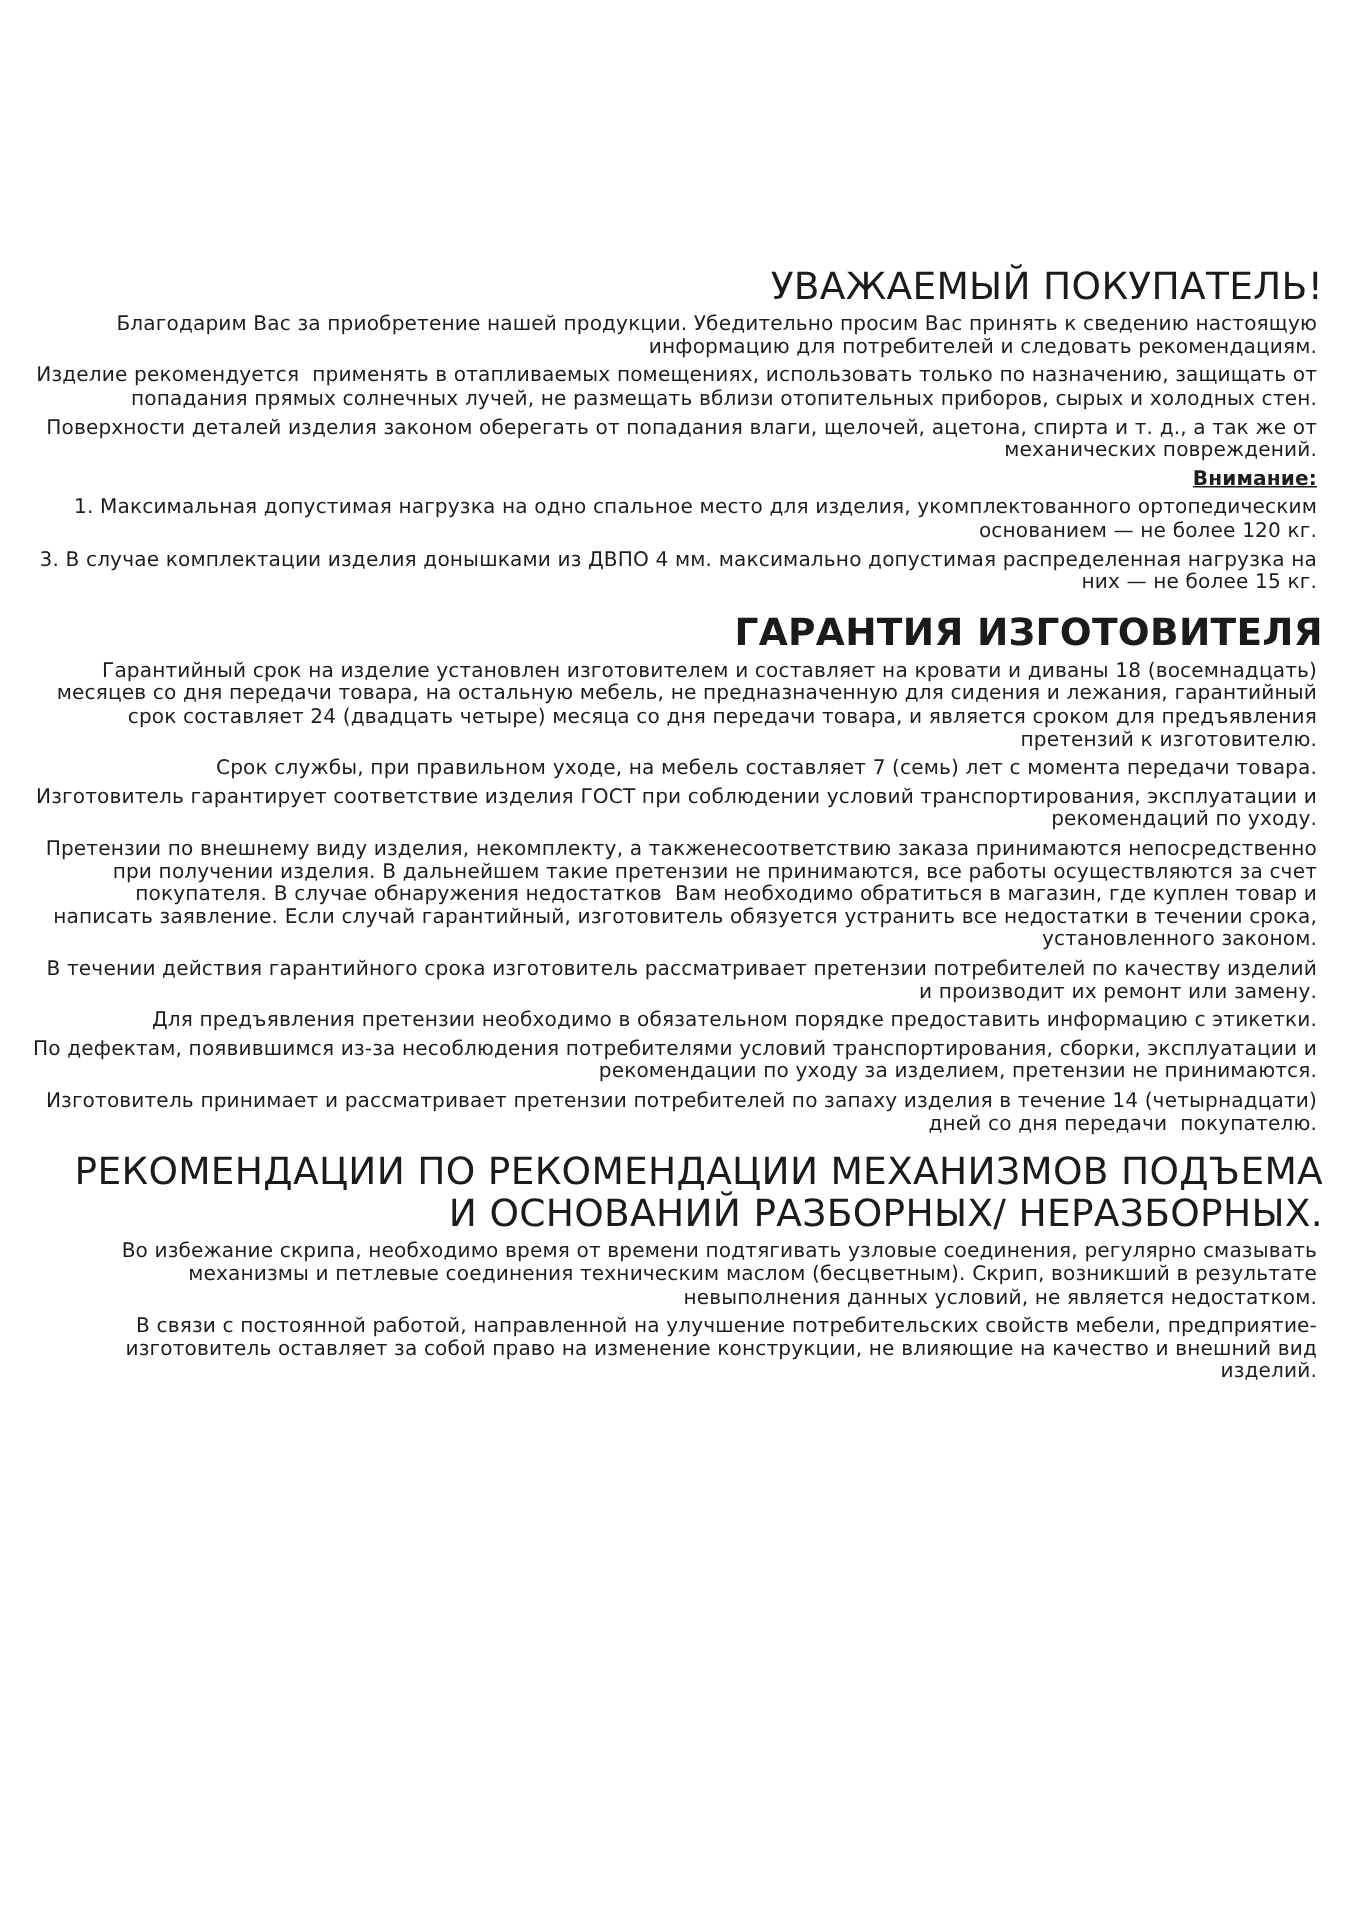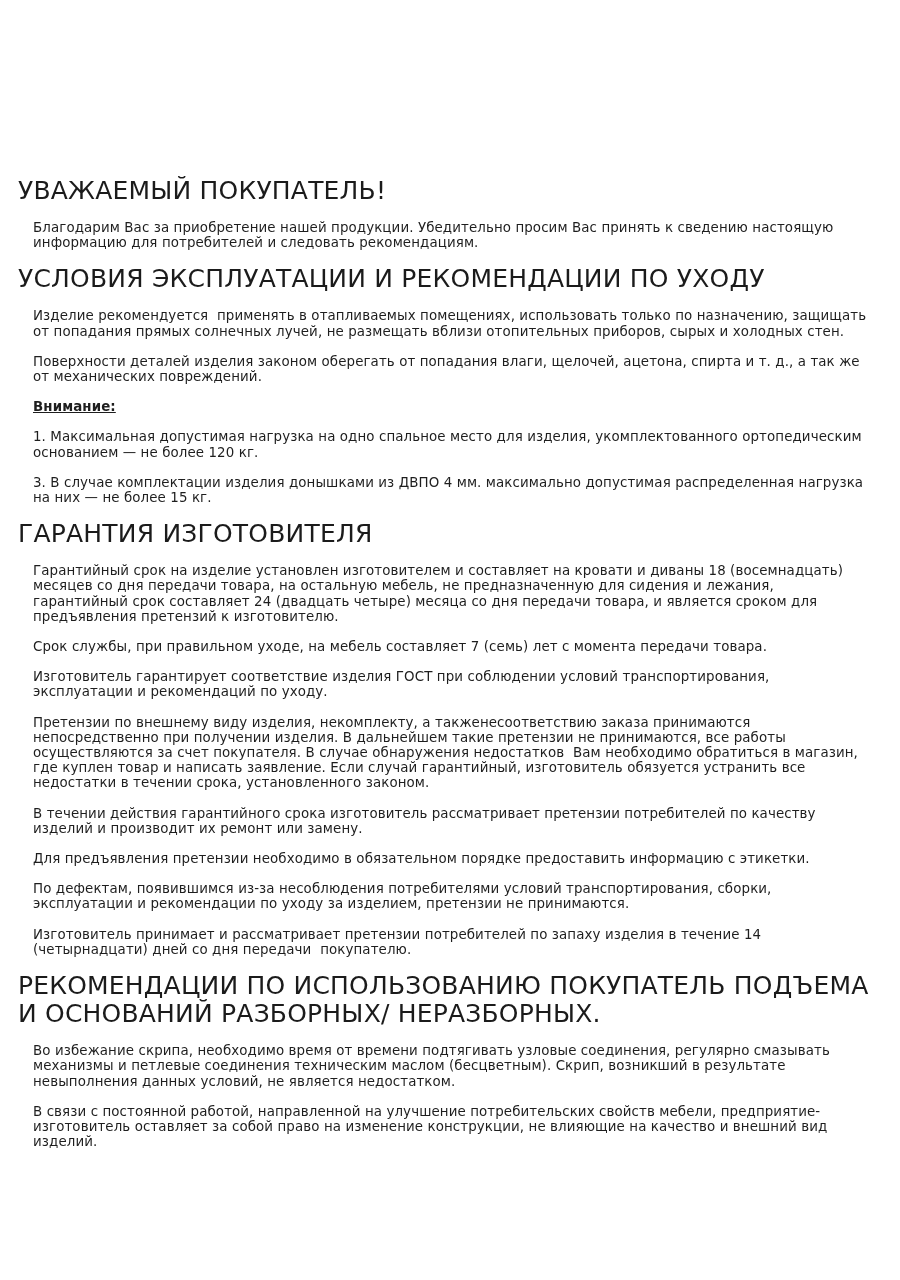--- a/index.html
+++ b/index.html
@@ -11,35 +11,36 @@
     width: 900px;
     height: 1280px;
     overflow: hidden;
     font-family: "DejaVu Sans", sans-serif;
     color: #1e1e1e;
   }
   .page {
     box-sizing: border-box;
     width: 900px;
     padding: 177px 18px 0 18px;
+    text-align: right;
   }
   section { display: block; }
   h1 {
     margin: 0 0 4px 0;
     font-size: 25px;
     line-height: 28px;
     font-weight: 400;
     letter-spacing: 0.2px;
     color: #1b1b1b;
   }
   h1 span { display: block; }
   .mt10 { margin-top: 10px; }
-  .mt12 { margin-top: 12px; }
+  .mt12 { margin-top: 12px; font-weight: bold; }
   p {
-    margin: 15px;
+    margin: 4px;
     font-size: 13.4px;
     line-height: 15.2px;
     letter-spacing: 0.1px;
     white-space: pre-wrap;
     color: #1e1e1e;
   }
   p.attention {
     font-weight: bold;
     text-decoration: underline;
   }
@@ -48,21 +49,20 @@
 <body>
 
 <div class="page">
 
   <section>
     <h1>УВАЖАЕМЫЙ ПОКУПАТЕЛЬ!</h1>
     <p>Благодарим Вас за приобретение нашей продукции. Убедительно просим Вас принять к сведению настоящую информацию для потребителей и следовать рекомендациям.</p>
   </section>
 
   <section>
-    <h1 class="mt10">УСЛОВИЯ ЭКСПЛУАТАЦИИ И РЕКОМЕНДАЦИИ ПО УХОДУ</h1>
     <p>Изделие рекомендуется  применять в отапливаемых помещениях, использовать только по назначению, защищать от попадания прямых солнечных лучей, не размещать вблизи отопительных приборов, сырых и холодных стен.</p>
     <p>Поверхности деталей изделия законом оберегать от попадания влаги, щелочей, ацетона, спирта и т. д., а так же от механических повреждений.</p>
     <p class="attention">Внимание:</p>
     <p>1. Максимальная допустимая нагрузка на одно спальное место для изделия, укомплектованного ортопедическим основанием — не более 120 кг.</p>
     <p>3. В случае комплектации изделия донышками из ДВПО 4 мм. максимально допустимая распределенная нагрузка на них — не более 15 кг.</p>
   </section>
 
   <section>
     <h1 class="mt12">ГАРАНТИЯ ИЗГОТОВИТЕЛЯ</h1>
     <p>Гарантийный срок на изделие установлен изготовителем и составляет на кровати и диваны 18 (восемнадцать) месяцев со дня передачи товара, на остальную мебель, не предназначенную для сидения и лежания, гарантийный срок составляет 24 (двадцать четыре) месяца со дня передачи товара, и является сроком для предъявления претензий к изготовителю.</p>
@@ -70,20 +70,20 @@
     <p>Изготовитель гарантирует соответствие изделия ГОСТ при соблюдении условий транспортирования, эксплуатации и рекомендаций по уходу.</p>
     <p>Претензии по внешнему виду изделия, некомплекту, а такженесоответствию заказа принимаются непосредственно при получении изделия. В дальнейшем такие претензии не принимаются, все работы осуществляются за счет покупателя. В случае обнаружения недостатков  Вам необходимо обратиться в магазин, где куплен товар и написать заявление. Если случай гарантийный, изготовитель обязуется устранить все недостатки в течении срока, установленного законом.</p>
     <p>В течении действия гарантийного срока изготовитель рассматривает претензии потребителей по качеству изделий и производит их ремонт или замену.</p>
     <p>Для предъявления претензии необходимо в обязательном порядке предоставить информацию с этикетки.</p>
     <p>По дефектам, появившимся из-за несоблюдения потребителями условий транспортирования, сборки, эксплуатации и рекомендации по уходу за изделием, претензии не принимаются.</p>
     <p>Изготовитель принимает и рассматривает претензии потребителей по запаху изделия в течение 14 (четырнадцати) дней со дня передачи  покупателю.</p>
   </section>
 
   <section>
     <h1 class="mt10">
-      <span>РЕКОМЕНДАЦИИ ПО ИСПОЛЬЗОВАНИЮ ПОКУПАТЕЛЬ ПОДЪЕМА</span>
+      <span>РЕКОМЕНДАЦИИ ПО РЕКОМЕНДАЦИИ МЕХАНИЗМОВ ПОДЪЕМА</span>
       <span>И ОСНОВАНИЙ РАЗБОРНЫХ/ НЕРАЗБОРНЫХ.</span>
     </h1>
     <p>Во избежание скрипа, необходимо время от времени подтягивать узловые соединения, регулярно смазывать механизмы и петлевые соединения техническим маслом (бесцветным). Скрип, возникший в результате невыполнения данных условий, не является недостатком.</p>
     <p>В связи с постоянной работой, направленной на улучшение потребительских свойств мебели, предприятие-изготовитель оставляет за собой право на изменение конструкции, не влияющие на качество и внешний вид изделий.</p>
   </section>
 
 </div>
 
 </body></html>

